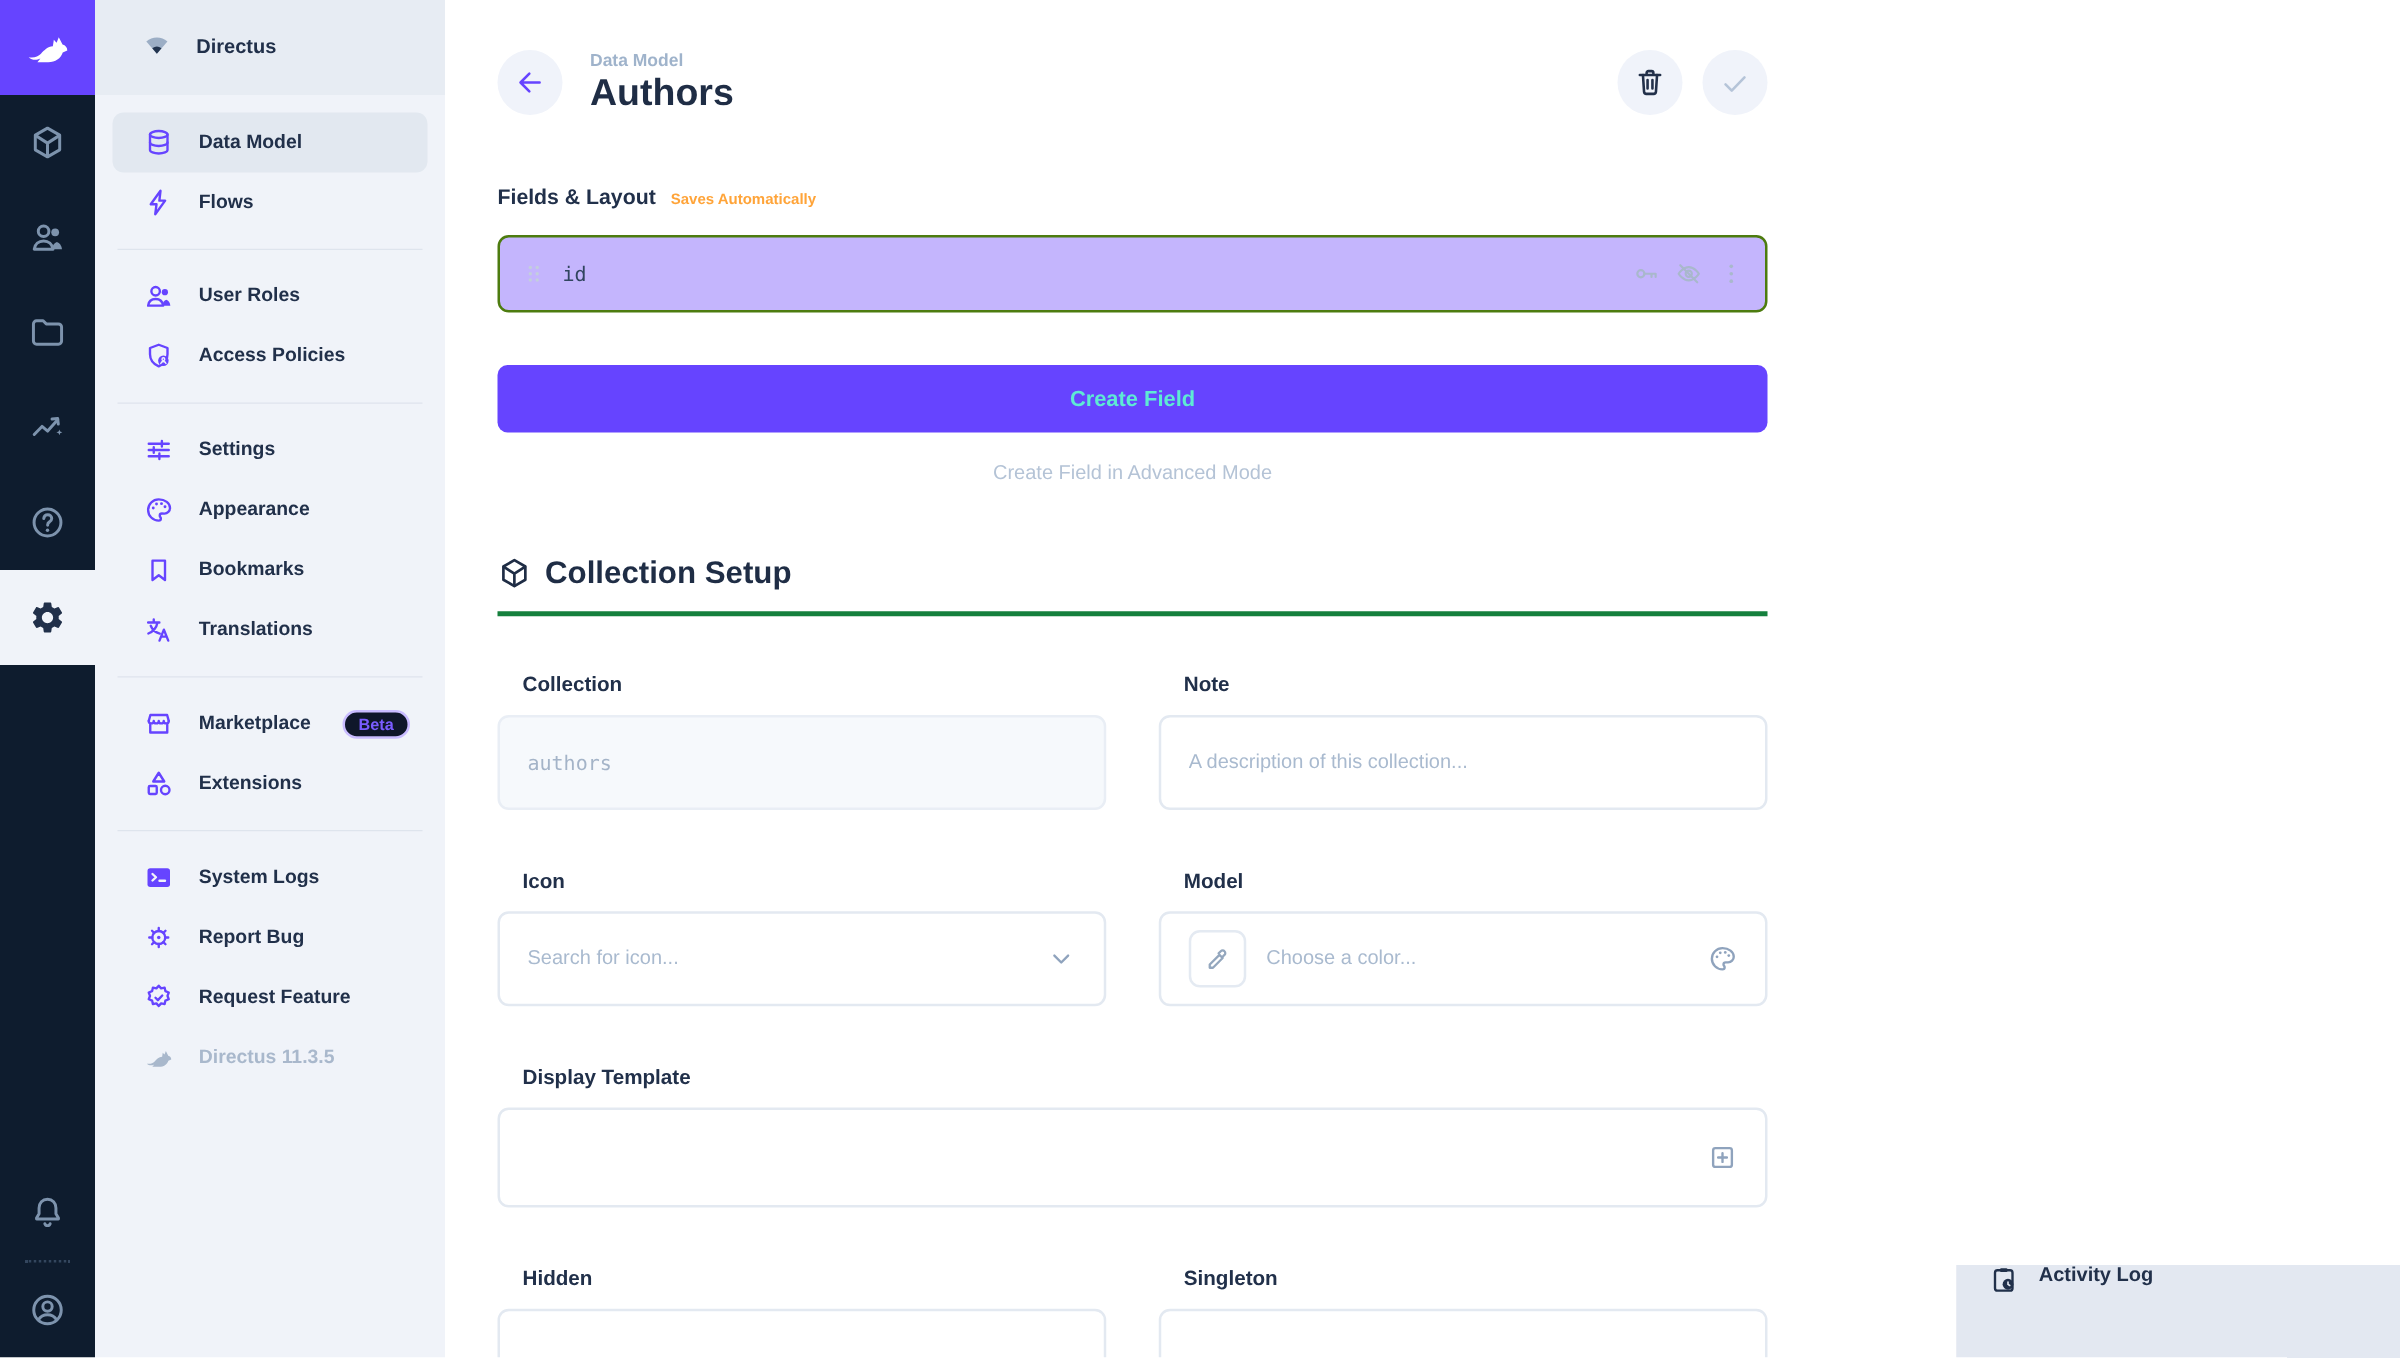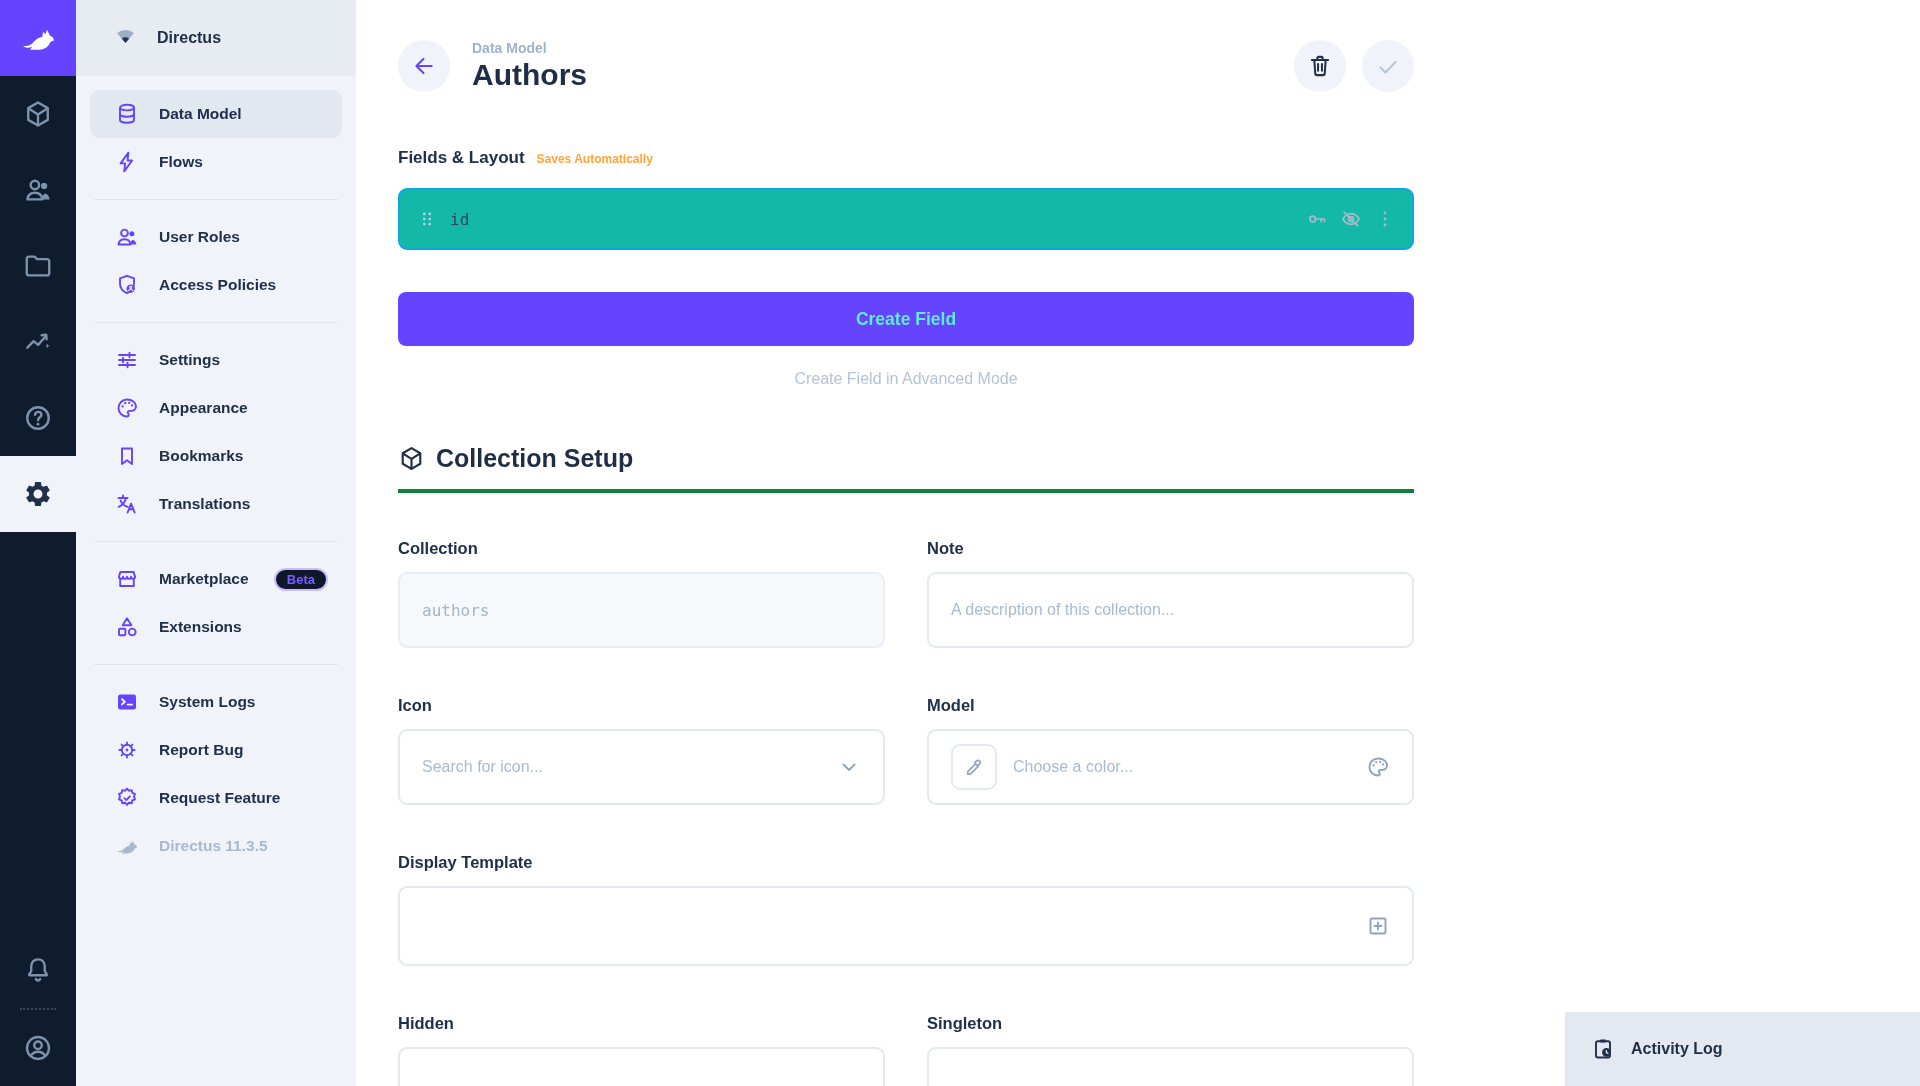--- a/index.html
+++ b/index.html
@@ -41,56 +41,56 @@
   .breadcrumb { font-size:14px; font-weight:700; color:#9fb3cb; }
   .page-title { font-size:30px; font-weight:800; color:#1f2d45; margin-top:2px; }
   .header-actions { margin-left:auto; display:flex; gap:16px; }
   .trash-btn { color:#22304a; }
   .check-btn { color:#b5c4d8; }
 
   .section-label-row { margin-top:56px; display:flex; gap:12px; align-items:baseline; }
   .section-label { font-size:17px; font-weight:800; color:#21304a; }
   .autosave { font-size:12px; font-weight:700; color:#ffa439; }
 
-  .field-row { margin-top:20px; height:62px; border:2px solid #0ea5e9; border-radius:9px; display:flex; align-items:center; padding:0 16px; background:#14b8a6; }
+  .field-row { margin-top:20px; height:62px; border:2px solid #4d7c0f; border-radius:9px; display:flex; align-items:center; padding:0 16px; background:#c4b5fd; }
   .drag-handle { color:#c3cedd; cursor:grab; display:flex; }
   .drag-handle svg { width:22px; height:22px; }
   .field-name { font-family:"DejaVu Sans Mono","Liberation Mono",monospace; font-size:16px; color:#31455f; margin-left:12px; }
   .field-row-icons { margin-left:auto; display:flex; align-items:center; gap:12px; color:#a9b8cc; }
   .field-row-icons svg { width:22px; height:22px; cursor:pointer; }
 
   .create-btn { margin-top:42px; width:100%; height:54px; background:#6644ff; border:none; border-radius:8px; color:#5eead4; font-size:17.5px; font-weight:600; font-family:inherit; cursor:pointer; display:block; }
   .advanced-link { margin-top:24px; text-align:center; font-size:16px; font-weight:500; color:#b4c3d6; cursor:pointer; }
 
   .setup-heading { margin-top:56px; display:flex; align-items:center; gap:11px; padding-bottom:16px; border-bottom:4px solid #15803d; color:#1f2d45; }
   .setup-heading svg { width:27px; height:27px; }
   .setup-heading .h { font-size:25px; font-weight:800; }
 
   .form-grid { margin-top:46px; display:grid; grid-template-columns:1fr 1fr; column-gap:42px; row-gap:48px; }
   .form-group.full { grid-column:1 / -1; }
-  .form-label { font-size:16.5px; font-weight:700; color:#21304a; margin-bottom:14px; }
+  .form-label { font-size:16.5px; font-weight:700; color:#21304a; margin-bottom:14px;margin-left:20px; }
   .input-shell { position:relative; height:76px; border:2px solid #e3e9f1; border-radius:9px; background:#fff; display:flex; align-items:center; padding:0 22px; }
   .input-shell input { border:none; outline:none; background:transparent; flex:1; font-size:16px; font-family:inherit; color:#31455f; min-width:0; }
   .input-shell input::placeholder { color:#a9bacf; opacity:1; }
   .input-shell.disabled { background:#f6f9fc; border-color:#e9eef5; }
   .input-shell.disabled input { font-family:"DejaVu Sans Mono","Liberation Mono",monospace; color:#a4b4c8; }
   .input-shell .suffix-icon { color:#8fa3bd; flex-shrink:0; }
   .input-shell .suffix-icon svg { width:24px; height:24px; display:block; }
   .input-shell.tall { height:80px; }
   .swatch-btn { width:46px; height:46px; border:2px solid #e4eaf2; border-radius:9px; display:flex; align-items:center; justify-content:center; color:#94a7be; margin-right:16px; flex-shrink:0; cursor:pointer; }
   .swatch-btn svg { width:23px; height:23px; }
 
   
   .right-panel { width:355px; height:100%; display:flex; flex-direction:column; flex-shrink:0; background:#fff; }
   .panel-bar { height:72px; background:#e3e8f1; display:flex; align-items:center; padding:0 26px; gap:16px; flex-shrink:0; color:#21304a; }
   .panel-bar svg { width:24px; height:24px; }
   .panel-bar .t { font-size:16px; font-weight:600; }
   .panel-close { margin-left:auto; cursor:pointer; color:#3c4f69; display:flex; }
   .panel-body { flex:1; background:#fff; }
-  .panel-footer { height:74px; background:#e3e8f1; display:flex; align-items:center; padding:0 26px; gap:16px; color:#21304a; cursor:pointer; }
+  .panel-footer { height:74px; background:#e3e8f1; display:flex; align-items:flex-start; padding:0 26px; gap:16px; color:#21304a; cursor:pointer; }
   .panel-footer svg { width:24px; height:24px; }
   .panel-footer .t { font-size:16px; font-weight:600; }
 
   
   svg.st { fill:none; stroke:currentColor; stroke-width:1.9; stroke-linecap:round; stroke-linejoin:round; }
 </style>
 </head>
 <body>
 
 <div class="app">

